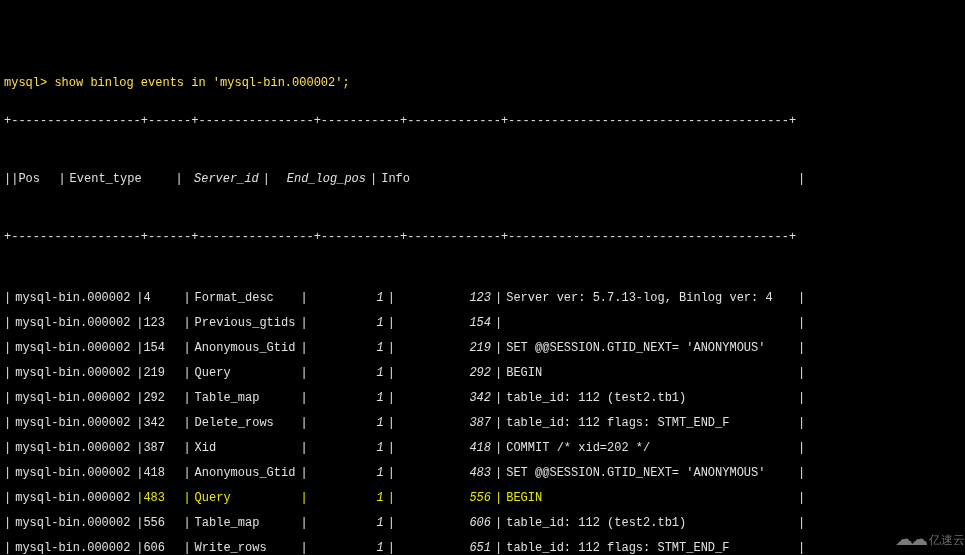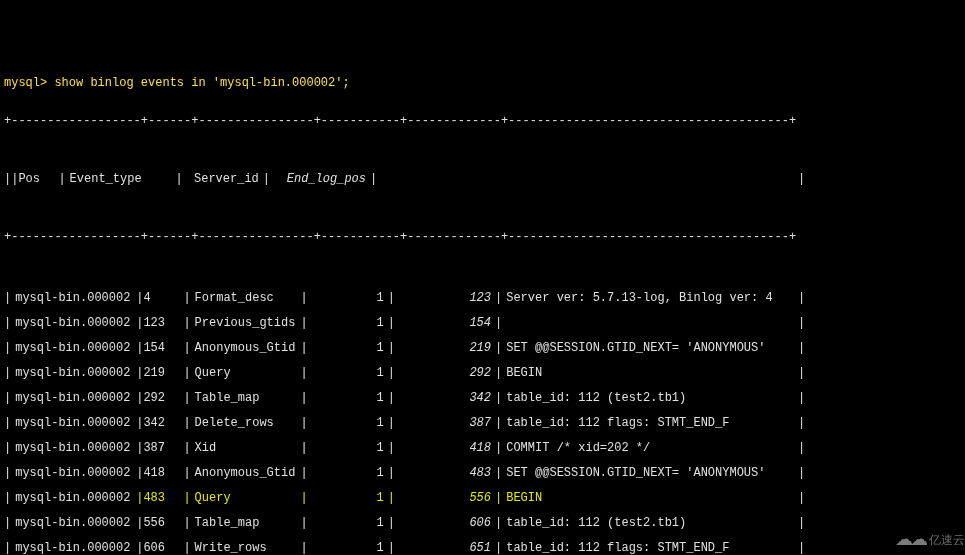--- a/index.html
+++ b/index.html
@@ -41,21 +41,21 @@
       color: #e0e0e0;
       flex: 0 0 auto;
     }
     .col {
       flex: 0 0 auto;
       overflow: hidden;
     }
     .col-logname { width: 125px; padding-left: 4px; }
     .col-pos { width: 40px; text-align: left; padding-right: 4px; }
     .col-event { width: 110px; padding-left: 4px; }
-    .col-server { width: 80px; text-align: right; padding-right: 4px; }
+    .col-server { width: 80px; text-align: right; padding-right: 4px; font-style: italic; }
     .col-endpos { width: 100px; text-align: right; padding-right: 4px; font-style: italic; }
     .col-info { width: 300px; padding-left: 4px; }
     .highlighted .col-pos,
     .highlighted .col-event,
     .highlighted .col-server,
     .highlighted .col-endpos,
     .highlighted .col-info,
     .highlighted .sep-hl {
       color: #e8e800;
     }
@@ -93,20 +93,21 @@
   <span class="sep">|</span>
   <span class="sep">|</span>
   <span class="col col-pos">Pos</span>
   <span class="sep">|</span>
   <span class="col col-event">Event_type</span>
   <span class="sep">|</span>
   <span class="col col-server">Server_id</span>
   <span class="sep">|</span>
   <span class="col col-endpos">End_log_pos</span>
   <span class="sep">|</span>
+  <span class="col col-info">Info</span>
   <span class="sep end-pipe">|</span>
 </div>
 
 <div class="dashes">+------------------+------+----------------+-----------+-------------+---------------------------------------+</div>
 
 <div id="rows-container"><div class="data-row"><span class="sep">|</span><span class="col col-logname">mysql-bin.000002</span><span class="sep sep-hl">|</span><span class="col col-pos">4</span><span class="sep sep-hl">|</span><span class="col col-event">Format_desc</span><span class="sep sep-hl">|</span><span class="col col-server">1</span><span class="sep sep-hl">|</span><span class="col col-endpos">123</span><span class="sep sep-hl">|</span><span class="col col-info">Server ver: 5.7.13-log, Binlog ver: 4</span><span class="sep end-pipe">|</span></div><div class="data-row"><span class="sep">|</span><span class="col col-logname">mysql-bin.000002</span><span class="sep sep-hl">|</span><span class="col col-pos">123</span><span class="sep sep-hl">|</span><span class="col col-event">Previous_gtids</span><span class="sep sep-hl">|</span><span class="col col-server">1</span><span class="sep sep-hl">|</span><span class="col col-endpos">154</span><span class="sep sep-hl">|</span><span class="col col-info"></span><span class="sep end-pipe">|</span></div><div class="data-row"><span class="sep">|</span><span class="col col-logname">mysql-bin.000002</span><span class="sep sep-hl">|</span><span class="col col-pos">154</span><span class="sep sep-hl">|</span><span class="col col-event">Anonymous_Gtid</span><span class="sep sep-hl">|</span><span class="col col-server">1</span><span class="sep sep-hl">|</span><span class="col col-endpos">219</span><span class="sep sep-hl">|</span><span class="col col-info">SET @@SESSION.GTID_NEXT= 'ANONYMOUS'</span><span class="sep end-pipe">|</span></div><div class="data-row"><span class="sep">|</span><span class="col col-logname">mysql-bin.000002</span><span class="sep sep-hl">|</span><span class="col col-pos">219</span><span class="sep sep-hl">|</span><span class="col col-event">Query</span><span class="sep sep-hl">|</span><span class="col col-server">1</span><span class="sep sep-hl">|</span><span class="col col-endpos">292</span><span class="sep sep-hl">|</span><span class="col col-info">BEGIN</span><span class="sep end-pipe">|</span></div><div class="data-row"><span class="sep">|</span><span class="col col-logname">mysql-bin.000002</span><span class="sep sep-hl">|</span><span class="col col-pos">292</span><span class="sep sep-hl">|</span><span class="col col-event">Table_map</span><span class="sep sep-hl">|</span><span class="col col-server">1</span><span class="sep sep-hl">|</span><span class="col col-endpos">342</span><span class="sep sep-hl">|</span><span class="col col-info">table_id: 112 (test2.tb1)</span><span class="sep end-pipe">|</span></div><div class="data-row"><span class="sep">|</span><span class="col col-logname">mysql-bin.000002</span><span class="sep sep-hl">|</span><span class="col col-pos">342</span><span class="sep sep-hl">|</span><span class="col col-event">Delete_rows</span><span class="sep sep-hl">|</span><span class="col col-server">1</span><span class="sep sep-hl">|</span><span class="col col-endpos">387</span><span class="sep sep-hl">|</span><span class="col col-info">table_id: 112 flags: STMT_END_F</span><span class="sep end-pipe">|</span></div><div class="data-row"><span class="sep">|</span><span class="col col-logname">mysql-bin.000002</span><span class="sep sep-hl">|</span><span class="col col-pos">387</span><span class="sep sep-hl">|</span><span class="col col-event">Xid</span><span class="sep sep-hl">|</span><span class="col col-server">1</span><span class="sep sep-hl">|</span><span class="col col-endpos">418</span><span class="sep sep-hl">|</span><span class="col col-info">COMMIT /* xid=202 */</span><span class="sep end-pipe">|</span></div><div class="data-row"><span class="sep">|</span><span class="col col-logname">mysql-bin.000002</span><span class="sep sep-hl">|</span><span class="col col-pos">418</span><span class="sep sep-hl">|</span><span class="col col-event">Anonymous_Gtid</span><span class="sep sep-hl">|</span><span class="col col-server">1</span><span class="sep sep-hl">|</span><span class="col col-endpos">483</span><span class="sep sep-hl">|</span><span class="col col-info">SET @@SESSION.GTID_NEXT= 'ANONYMOUS'</span><span class="sep end-pipe">|</span></div><div class="data-row highlighted"><span class="sep">|</span><span class="col col-logname">mysql-bin.000002</span><span class="sep sep-hl">|</span><span class="col col-pos">483</span><span class="sep sep-hl">|</span><span class="col col-event">Query</span><span class="sep sep-hl">|</span><span class="col col-server">1</span><span class="sep sep-hl">|</span><span class="col col-endpos">556</span><span class="sep sep-hl">|</span><span class="col col-info">BEGIN</span><span class="sep end-pipe">|</span></div><div class="data-row"><span class="sep">|</span><span class="col col-logname">mysql-bin.000002</span><span class="sep sep-hl">|</span><span class="col col-pos">556</span><span class="sep sep-hl">|</span><span class="col col-event">Table_map</span><span class="sep sep-hl">|</span><span class="col col-server">1</span><span class="sep sep-hl">|</span><span class="col col-endpos">606</span><span class="sep sep-hl">|</span><span class="col col-info">table_id: 112 (test2.tb1)</span><span class="sep end-pipe">|</span></div><div class="data-row"><span class="sep">|</span><span class="col col-logname">mysql-bin.000002</span><span class="sep sep-hl">|</span><span class="col col-pos">606</span><span class="sep sep-hl">|</span><span class="col col-event">Write_rows</span><span class="sep sep-hl">|</span><span class="col col-server">1</span><span class="sep sep-hl">|</span><span class="col col-endpos">651</span><span class="sep sep-hl">|</span><span class="col col-info">table_id: 112 flags: STMT_END_F</span><span class="sep end-pipe">|</span></div></div>
 
 <div class="watermark">
   <span class="watermark-icon">☁☁</span>
   <span>亿速云</span>

